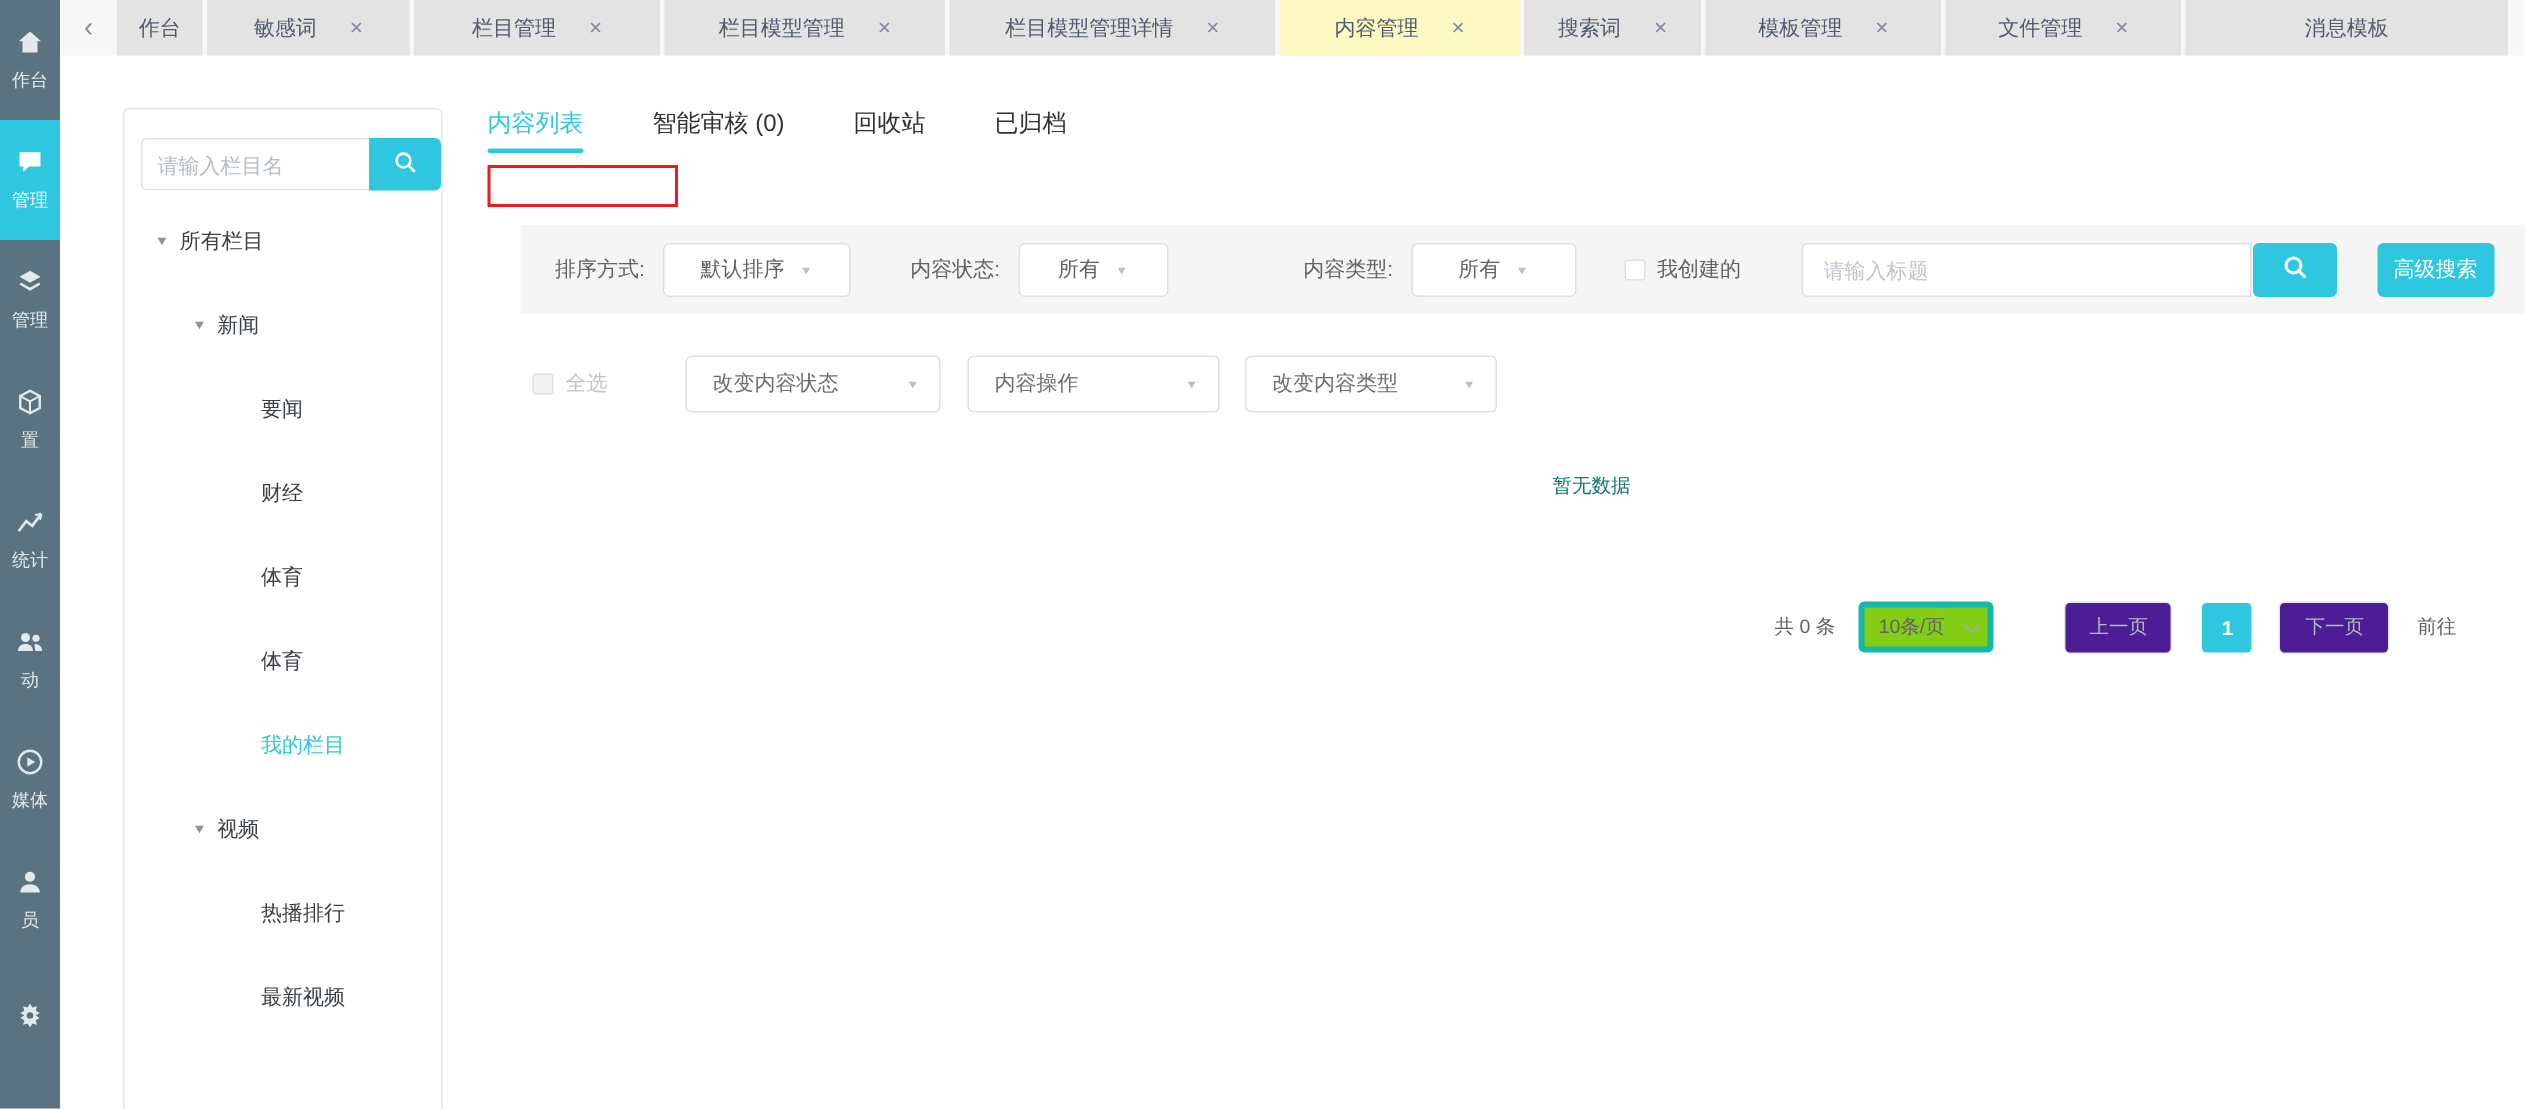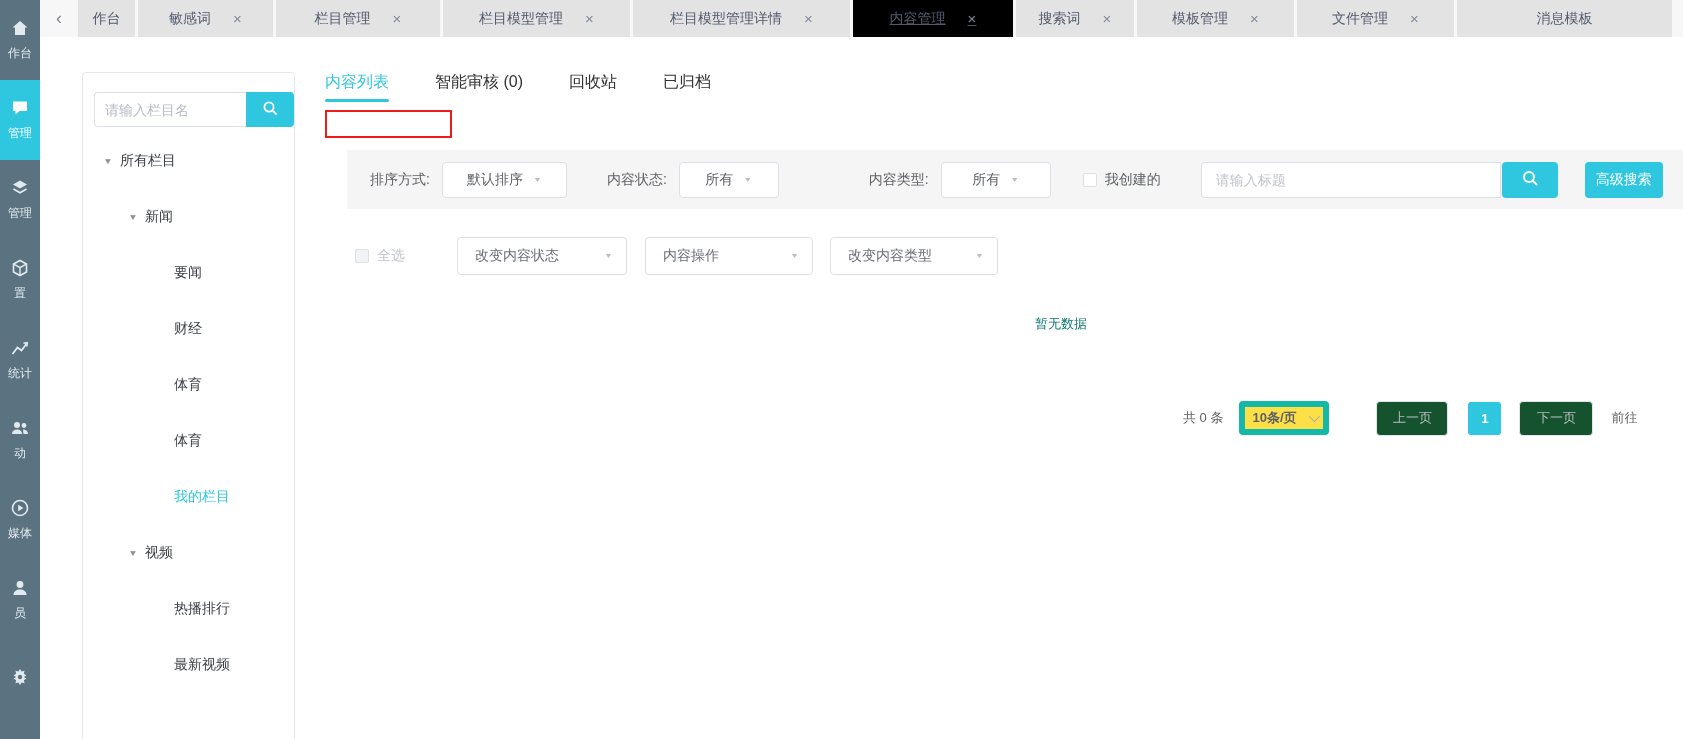--- a/index.html
+++ b/index.html
@@ -11,21 +11,21 @@
   .side-item { width:40px; height:80px; display:flex; flex-direction:column; align-items:center; justify-content:center; gap:7px; cursor:pointer; }
   .side-item .slabel { font-size:12px; color:#e3eaee; white-space:nowrap; }
   .side-item svg { width:20px; height:20px; }
   .side-item.active { background:#2fc7e0; }
   .side-item.active .slabel { color:#fff; }
 
   
   .tabbar { position:absolute; left:40px; top:0; right:0; height:37px; background:#f7f7f7; display:flex; align-items:stretch; }
   .tab-back { width:38px; display:flex; align-items:center; justify-content:center; color:#808695; font-size:18px; cursor:pointer; }
   .wtab { background:#e3e3e3; margin-right:3px; display:flex; align-items:center; justify-content:center; gap:22px; font-size:14px; color:#515a6e; cursor:pointer; flex:none; white-space:nowrap; overflow:hidden; }
-  .wtab.active { background:#000000;text-decoration:underline; }
+  .wtab.active { background:#fef9c3; }
   .wtab .tclose { font-size:15px; color:#828a99; line-height:1; }
 
   
   .tree-panel { position:absolute; left:82px; top:72px; width:213px; height:700px; border:1px solid #e7e7e7; border-radius:4px; background:#fff; }
   .tree-search { display:flex; margin:19px 0 0 11px; }
   .tree-search input { width:152px; height:35px; border:1px solid #dcdfe6; border-right:none; border-radius:4px 0 0 4px; padding:0 10px; font-size:14px; color:#606266; outline:none; }
   .tree-search input::placeholder { color:#b6bcc6; }
   .btn-cyan { background:#2fc7e0; border:none; color:#fff; cursor:pointer; display:flex; align-items:center; justify-content:center; }
   .tree-search .btn-cyan { width:50px; height:35px; border-radius:0 4px 4px 0; }
   .tree-list { list-style:none; margin-top:6px; }
@@ -61,23 +61,23 @@
   .batch-row .chk { background:#f1f3f7; }
   .selall { font-size:14px; color:#c0c4cc; margin-left:8px; }
   .bsel { height:38px; background:#fff; border:1px solid #dcdfe6; border-radius:4px; display:inline-flex; align-items:center; justify-content:space-between; padding:0 13px 0 17px; font-size:14px; color:#6a6e75; cursor:pointer; white-space:nowrap; }
   .bsel .scaret { font-size:9px; color:#b9bec7; transform:scaleY(.8); }
 
   .empty-text { position:absolute; left:1035px; top:315px; font-size:13px; color:#0f766e; }
 
   
   .pagination { position:absolute; left:1183px; top:400px; height:36px; display:flex; align-items:center; font-size:13px; color:#606266; }
   .pg-total { white-space:nowrap; }
-  .pg-size { width:90px; height:34px; margin-left:16px; background:#fde047; border:6px solid #14b8a6; border-radius:4px; display:flex; align-items:center; justify-content:center; gap:12px; cursor:pointer;font-weight:bold; }
+  .pg-size { width:90px; height:34px; margin-left:16px; background:#84cc16; border:4px solid #14b8a6; border-radius:4px; display:flex; align-items:center; justify-content:center; gap:12px; cursor:pointer; }
   .chev { width:8px; height:8px; border-right:1.5px solid #a6abb3; border-bottom:1.5px solid #a6abb3; transform:rotate(45deg) translateY(-2px); }
-  .pg-btn { height:35px; background:#14532d; border:1px solid #e3e6ea; border-radius:4px; display:flex; align-items:center; justify-content:center; font-size:13px; color:#b7bbc2; cursor:pointer; white-space:nowrap; }
+  .pg-btn { height:35px; background:#4c1d95; border:1px solid #e3e6ea; border-radius:4px; display:flex; align-items:center; justify-content:center; font-size:13px; color:#b7bbc2; cursor:pointer; white-space:nowrap; }
   .pg-prev { width:72px; margin-left:47px; }
   .pg-cur { width:33px; height:33px; margin-left:20px; background:#2fc7e0; border:none; border-radius:3px; color:#fff; font-weight:bold; display:flex; align-items:center; justify-content:center; cursor:pointer; }
   .pg-next { width:74px; margin-left:18px; }
   .pg-goto { margin-left:18px; white-space:nowrap; }
 
   svg.iglyph { display:block; }
 </style>
 </head>
 <body>
 

